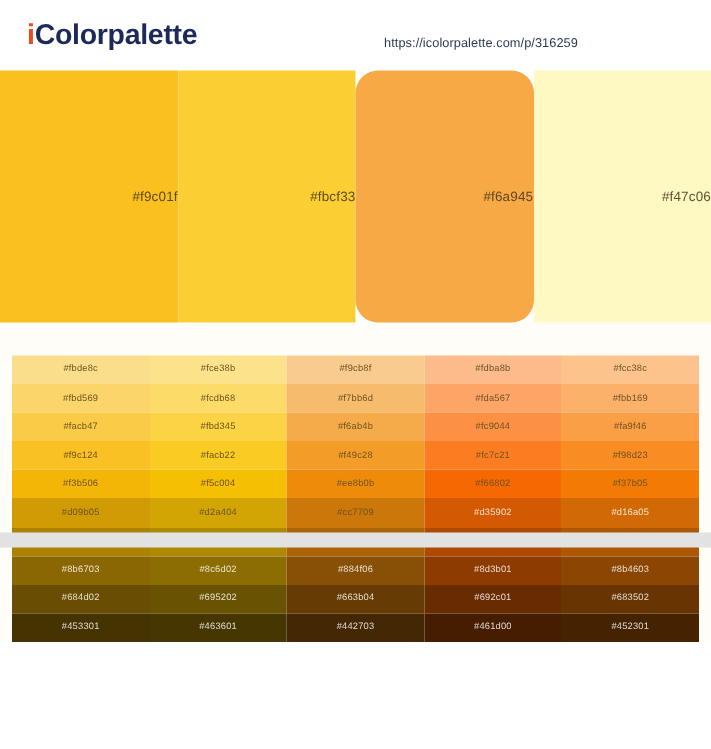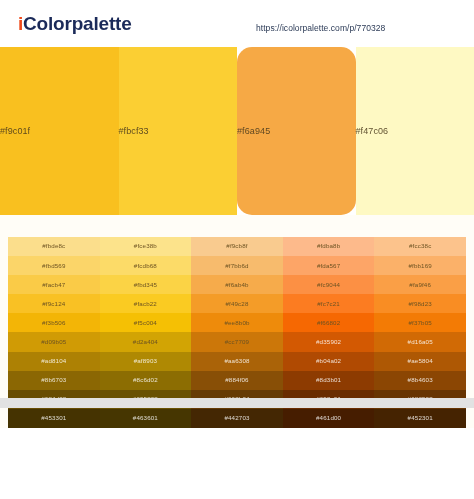--- a/index.html
+++ b/index.html
@@ -9,21 +9,21 @@
   body {
     width: 474px;
     height: 499px;
     background: #ffffff;
     font-family: "Liberation Sans", sans-serif;
     overflow: hidden;
   }
 
   .page {
     width: 474px;
-    height: 408px;
+    height: 365px;
     position: relative;
     background: #ffffff;
     box-sizing: border-box;
   }
 
   
   .header {
     height: 47px;
     background: #ffffff;
     display: flex;
@@ -58,21 +58,21 @@
   
   .palette-strip {
     display: flex;
     width: 474px;
     height: 168px;
   }
   .palette-cell {
     flex: 1 1 0;
     display: flex;
     align-items: center;
-    justify-content: flex-start;
+    justify-content: flex-end;
     position: relative;
   }
   .palette-cell .swatch-label {
     font-size: 9px;
     color: #4a3a1c;
     letter-spacing: 0.1px;
     opacity: 0.88;
   }
 
   
@@ -124,21 +124,21 @@
 </style>
 </head>
 <body>
 
 <div class="page">
 
   <div class="header">
     <div class="logo">
       <span class="logo-i">i</span><span class="logo-rest">Colorpalette</span>
     </div>
-    <div class="header-url">https://icolorpalette.com/p/770328</div>
+    <div class="header-url">https://icolorpalette.com/p/316259</div>
   </div>
 
   <div class="palette-strip">
       <div class="palette-cell" style="background: rgb(249, 192, 31);">
         <span class="swatch-label">#f9c01f</span>
       </div>
       <div class="palette-cell" style="background: rgb(251, 207, 51);">
         <span class="swatch-label">#fbcf33</span>
       </div>
       <div class="palette-cell" style="background: rgb(246, 169, 69); border-radius: 15px;">

